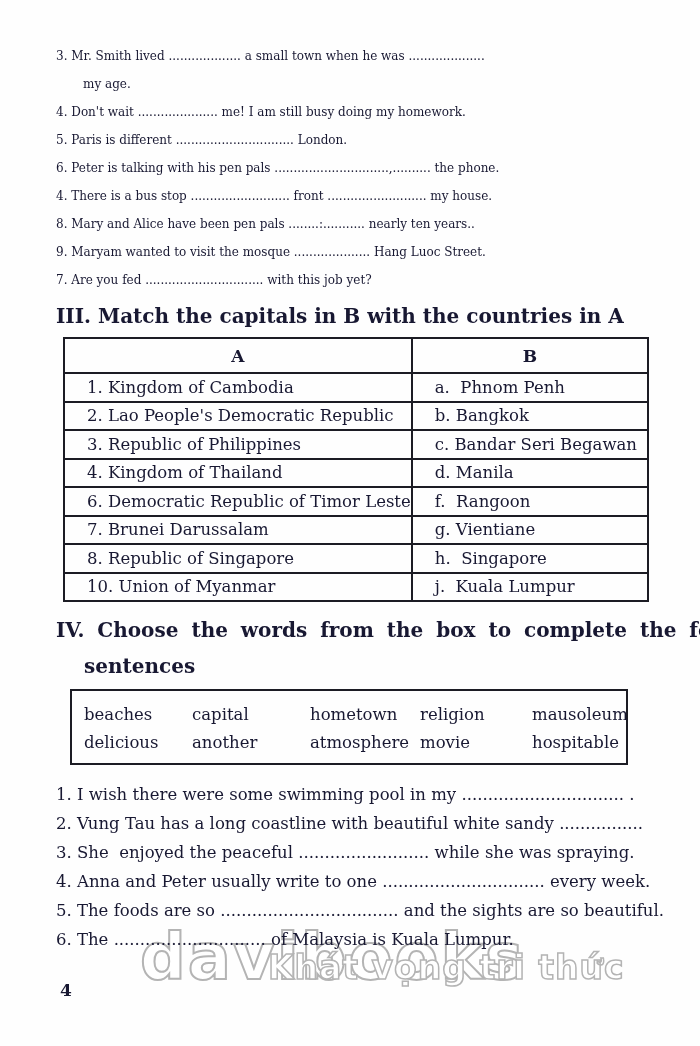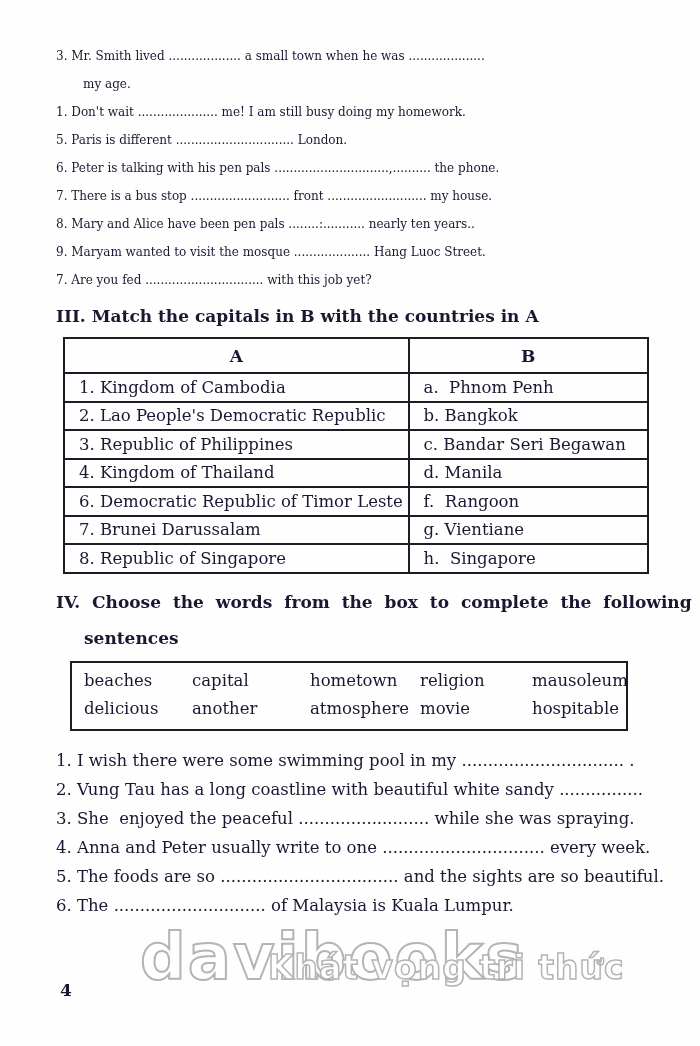--- a/index.html
+++ b/index.html
@@ -18,21 +18,21 @@
     padding: 42px 28px 0 56px;
   }
   .item {
     font-size: 12px;
     line-height: 28px;
     white-space: pre;
   }
   .item-cont { padding-left: 27px; }
   .section-heading {
     font-weight: bold;
-    font-size: 17px;
+    font-size: 20px;
     line-height: 28px;
     margin-top: 8px;
     white-space: pre;
   }
   .heading-justified { word-spacing: 6px; margin-top: 14px; }
   .heading-cont { padding-left: 28px; margin-top: 8px; }
   table.match-table {
     border-collapse: collapse;
     width: 586px;
     margin: 7px 0 0 7px;
@@ -43,30 +43,30 @@
     white-space: pre;
   }
   .match-table th {
     height: 31px;
     font-weight: bold;
     text-align: center;
     font-size: 17px;
   }
   .match-table td {
     height: 26.5px;
-    padding: 0 0 0 14px;
+    padding: 0 0 0 22px;
     font-weight: 500;
   }
   .match-table .col-a { width: 59%; }
   .match-table .col-b { width: 41%; }
   .word-box {
     border: 2px solid #1c1c24;
     margin: 9px 0 0 14px;
     width: 542px;
-    padding: 4px 0 7px 12px;
+    padding: 10px 0 7px 12px;
     display: grid;
     grid-template-columns: 108px 118px 110px 112px auto;
     row-gap: 1px;
     font-size: 16.5px;
     line-height: 27px;
   }
   .word { white-space: pre; }
   .sentences { margin-top: 15px; }
   .sentence {
     font-size: 16.5px;
@@ -113,24 +113,24 @@
 
 <div class="watermark-1">davibooks</div>
 <div class="watermark-2">Khát vọng tri thức</div>
 <div class="page-number">4</div>
 
 <div class="scan-page">
 
   <div class="fill-exercise">
     <div class="item">3. Mr. Smith lived ................... a small town when he was ....................</div>
     <div class="item item-cont">my age.</div>
-    <div class="item">1. Don't wait ..................... me! I am still busy doing my homework.</div>
+    <div class="item">4. Don't wait ..................... me! I am still busy doing my homework.</div>
     <div class="item">5. Paris is different ............................... London.</div>
     <div class="item">6. Peter is talking with his pen pals ..............................,.......... the phone.</div>
-    <div class="item">7. There is a bus stop .......................... front .......................... my house.</div>
+    <div class="item">4. There is a bus stop .......................... front .......................... my house.</div>
     <div class="item">8. Mary and Alice have been pen pals ........:........... nearly ten years..</div>
     <div class="item">9. Maryam wanted to visit the mosque .................... Hang Luoc Street.</div>
     <div class="item">7. Are you fed ............................... with this job yet?</div>
   </div>
 
   <div class="section-heading">III. Match the capitals in B with the countries in A</div>
 
   <table class="match-table">
     <thead>
       <tr>
@@ -159,20 +159,24 @@
         <td class="col-a">6. Democratic Republic of Timor Leste</td>
         <td class="col-b">f.  Rangoon</td>
       </tr>
       <tr>
         <td class="col-a">7. Brunei Darussalam</td>
         <td class="col-b">g. Vientiane</td>
       </tr>
       <tr>
         <td class="col-a">8. Republic of Singapore</td>
         <td class="col-b">h.  Singapore</td>
+      </tr>
+      <tr>
+        <td class="col-a">10. Union of Myanmar</td>
+        <td class="col-b">j.  Kuala Lumpur</td>
       </tr>
     </tbody>
   </table>
 
   <div class="section-heading heading-justified">IV. Choose the words from the box to complete the following</div>
   <div class="section-heading heading-cont">sentences</div>
 
   <div class="word-box">
     <span class="word">beaches</span>
     <span class="word">capital</span>

